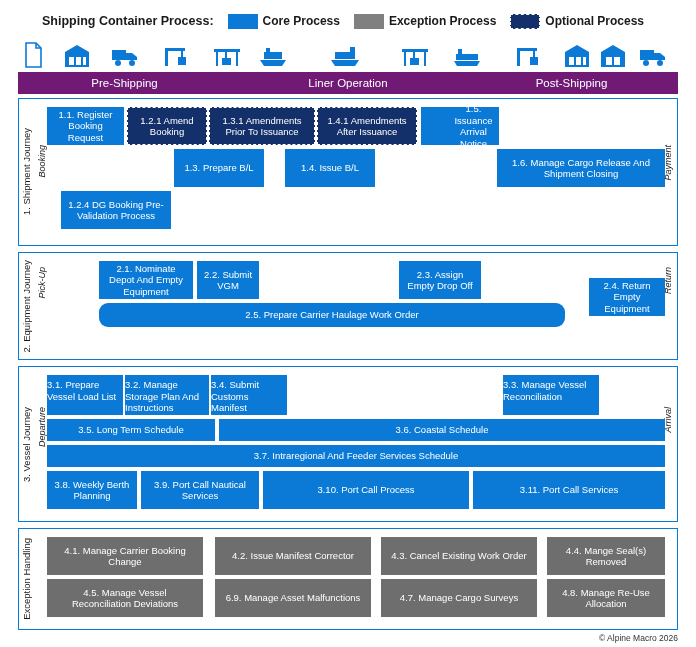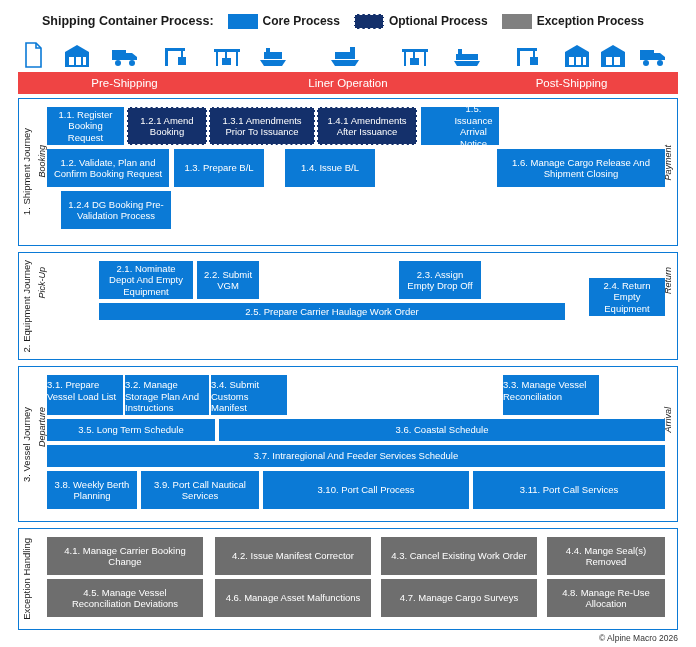--- a/index.html
+++ b/index.html
@@ -76,21 +76,21 @@
     position: absolute;
     left: 18px;
     top: 72px;
     width: 660px;
     height: 22px;
   }
   .phase {
     position: absolute;
     top: 0;
     height: 22px;
-    background: #ef4444;
+    background: #701a75;
     color: #ffffff;
     font-size: 11.5px;
     display: flex;
     align-items: center;
     justify-content: center;
   }
   .phase-pre { left: 0; width: 213px; }
   .phase-liner {
     left: 213px; width: 234px;
     clip-path: polygon(0 0, 100% 0, 100% 100%, 0 100%);
@@ -180,27 +180,27 @@
 
   <div class="legend">
     <div class="legend-title">Shipping Container Process:</div>
 
     <div class="legend-item">
       <span class="legend-swatch sw-core"></span>
       <span class="legend-label">Core Process</span>
     </div>
 
     <div class="legend-item">
+      <span class="legend-swatch sw-exception"></span>
+      <span class="legend-label">Exception Process</span>
+    </div>
+
+    <div class="legend-item">
       <span class="legend-swatch sw-optional"></span>
       <span class="legend-label">Optional Process</span>
-    </div>
-
-    <div class="legend-item">
-      <span class="legend-swatch sw-exception"></span>
-      <span class="legend-label">Exception Process</span>
     </div>
   </div>
 
   <div class="icon-strip">
     <div class="icon" style="left:0px">
       <svg viewBox="0 0 30 30">
           <path d="M8 3h10l5 5v19H8z" fill="#fff" stroke="#0b7ad6" stroke-width="1.6"></path>
           <path d="M18 3v5h5" fill="none" stroke="#0b7ad6" stroke-width="1.6"></path>
         </svg>
     </div>
@@ -314,21 +314,20 @@
     <div class="side-label" style="right:4px; top:46px; height:60px;">
       <span>Payment</span>
     </div>
 
     <div class="box core center" style="left:28px; top:8px; width:77px; height:38px;">1.1. Register Booking Request</div>
     <div class="box optional center" style="left:108px; top:8px; width:80px; height:38px;">1.2.1 Amend Booking</div>
     <div class="box optional center" style="left:190px; top:8px; width:106px; height:38px;">1.3.1 Amendments Prior To Issuance</div>
     <div class="box optional center" style="left:298px; top:8px; width:100px; height:38px;text-align:center;">1.4.1 Amendments After Issuance</div>
     <div class="box core center" style="left:402px; top:8px; width:78px; height:38px;padding-left:33px;">1.5. Issuance Arrival Notice</div>
 
-    <div class="box core center" style="left:28px; top:50px; width:122px; height:38px;">1.2. Validate, Plan and Confirm Booking Request</div>
     <div class="box core center" style="left:155px; top:50px; width:90px; height:38px;">1.3. Prepare B/L</div>
     <div class="box core center" style="left:266px; top:50px; width:90px; height:38px;">1.4. Issue B/L</div>
     <div class="box core center" style="left:478px; top:50px; width:168px; height:38px;">1.6. Manage Cargo Release And Shipment Closing</div>
 
     <div class="box core center" style="left:42px; top:92px; width:110px; height:38px;">1.2.4 DG Booking Pre-Validation Process</div>
   </div>
 
   <div class="lane" style="top:252px; height:108px;">
     <div class="lane-title">
       <span>2. Equipment Journey</span>
@@ -337,21 +336,21 @@
       <span>Pick-Up</span>
     </div>
     <div class="side-label" style="right:4px; top:14px; height:54px;">
       <span>Return</span>
     </div>
 
     <div class="box core center" style="left:80px; top:8px; width:94px; height:38px;">2.1. Nominate Depot And Empty Equipment</div>
     <div class="box core center" style="left:178px; top:8px; width:62px; height:38px;">2.2. Submit VGM</div>
     <div class="box core center" style="left:380px; top:8px; width:82px; height:38px;">2.3. Assign Empty Drop Off</div>
     <div class="box core center" style="left:570px; top:25px; width:76px; height:38px;">2.4. Return Empty Equipment</div>
-    <div class="box core center" style="left:80px; top:50px; width:466px; height:17px;">2.5. Prepare Carrier Haulage Work Order</div>
+    <div class="box core center" style="left:80px; top:50px; width:466px; height:24px;border-radius:9px;">2.5. Prepare Carrier Haulage Work Order</div>
   </div>
 
   <div class="lane" style="top:366px; height:156px;">
     <div class="lane-title">
       <span>3. Vessel Journey</span>
     </div>
     <div class="side-label" style="left:18px; top:40px; height:60px;">
       <span>Departure</span>
     </div>
     <div class="side-label" style="right:4px; top:40px; height:60px;">
@@ -377,19 +376,19 @@
     <div class="lane-title">
       <span>Exception Handling</span>
     </div>
 
     <div class="box exception center" style="left:28px; top:8px; width:156px; height:38px;">4.1. Manage Carrier Booking Change</div>
     <div class="box exception center" style="left:196px; top:8px; width:156px; height:38px;">4.2. Issue Manifest Corrector</div>
     <div class="box exception center" style="left:362px; top:8px; width:156px; height:38px;">4.3. Cancel Existing Work Order</div>
     <div class="box exception center" style="left:528px; top:8px; width:118px; height:38px;">4.4. Mange Seal(s) Removed</div>
 
     <div class="box exception center" style="left:28px; top:50px; width:156px; height:38px;">4.5. Manage Vessel Reconciliation Deviations</div>
-    <div class="box exception center" style="left:196px; top:50px; width:156px; height:38px;">4.6. Manage Asset Malfunctions</div>
+    <div class="box exception center" style="left:196px; top:50px; width:156px; height:38px;">6.9. Manage Asset Malfunctions</div>
     <div class="box exception center" style="left:362px; top:50px; width:156px; height:38px;">4.7. Manage Cargo Surveys</div>
     <div class="box exception center" style="left:528px; top:50px; width:118px; height:38px;">4.8. Manage Re-Use Allocation</div>
   </div>
 
   <div class="footer">© Alpine Macro 2026</div>
 </div>
 
 </body></html>

